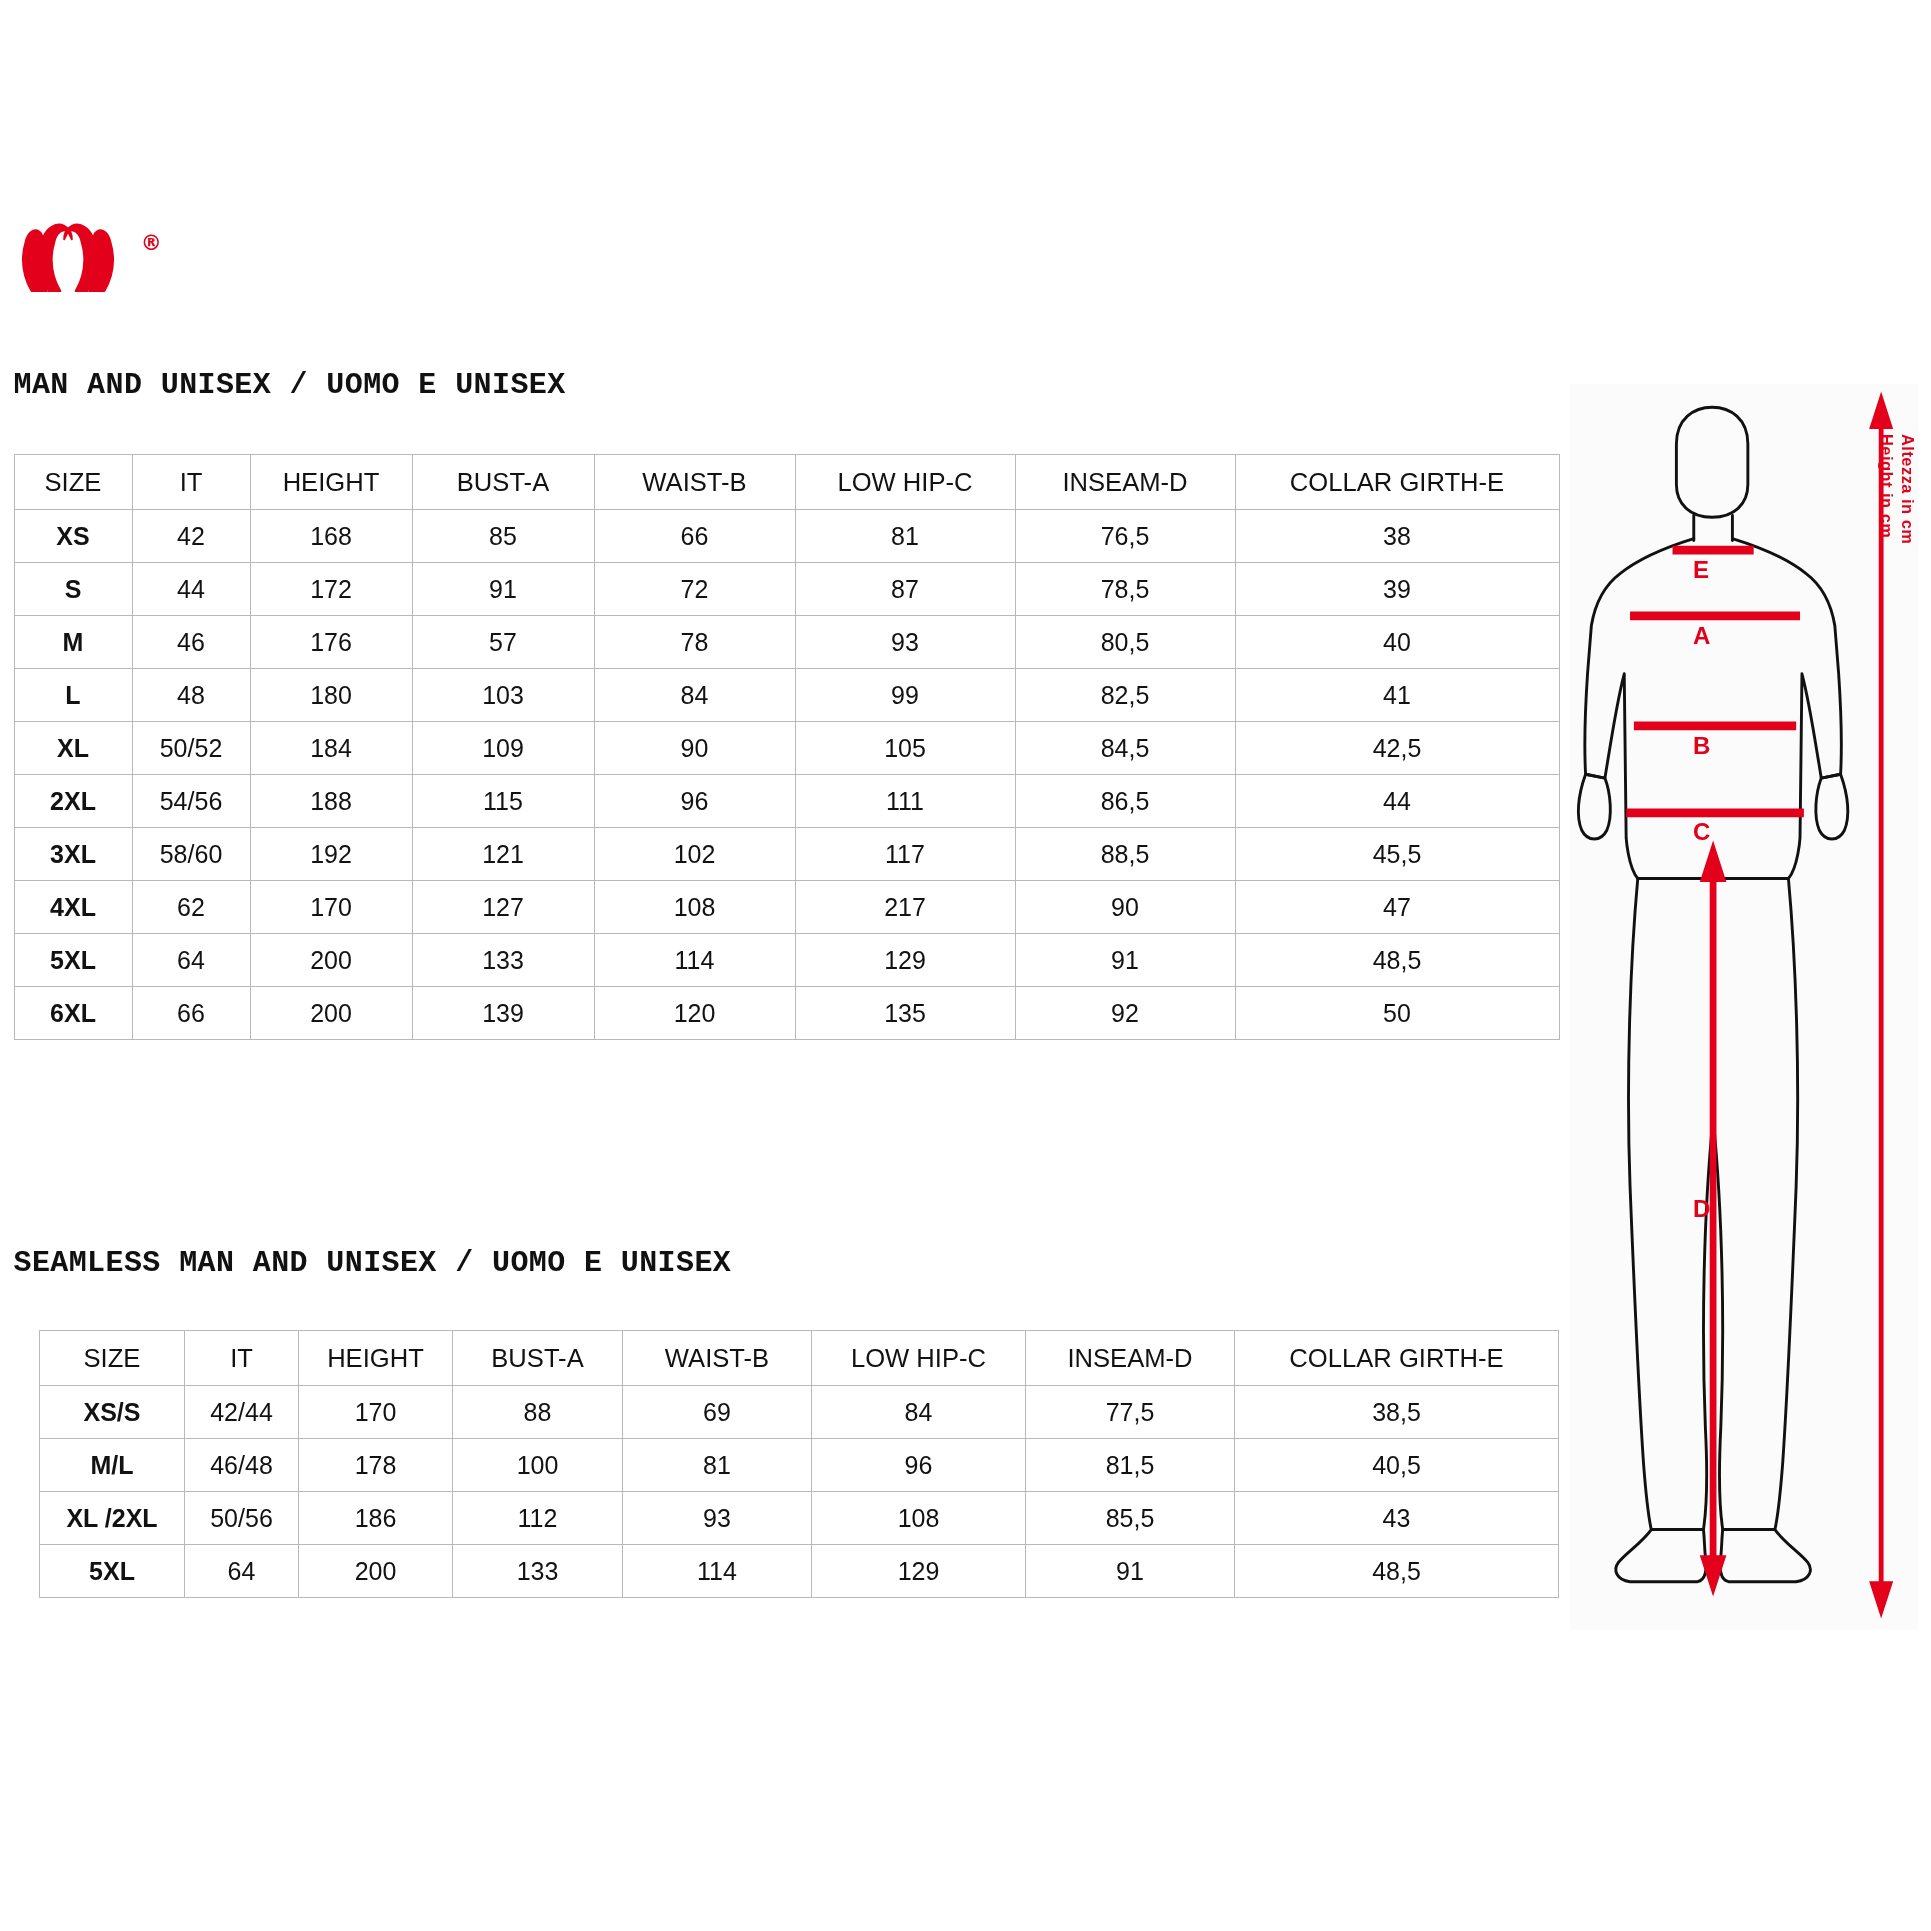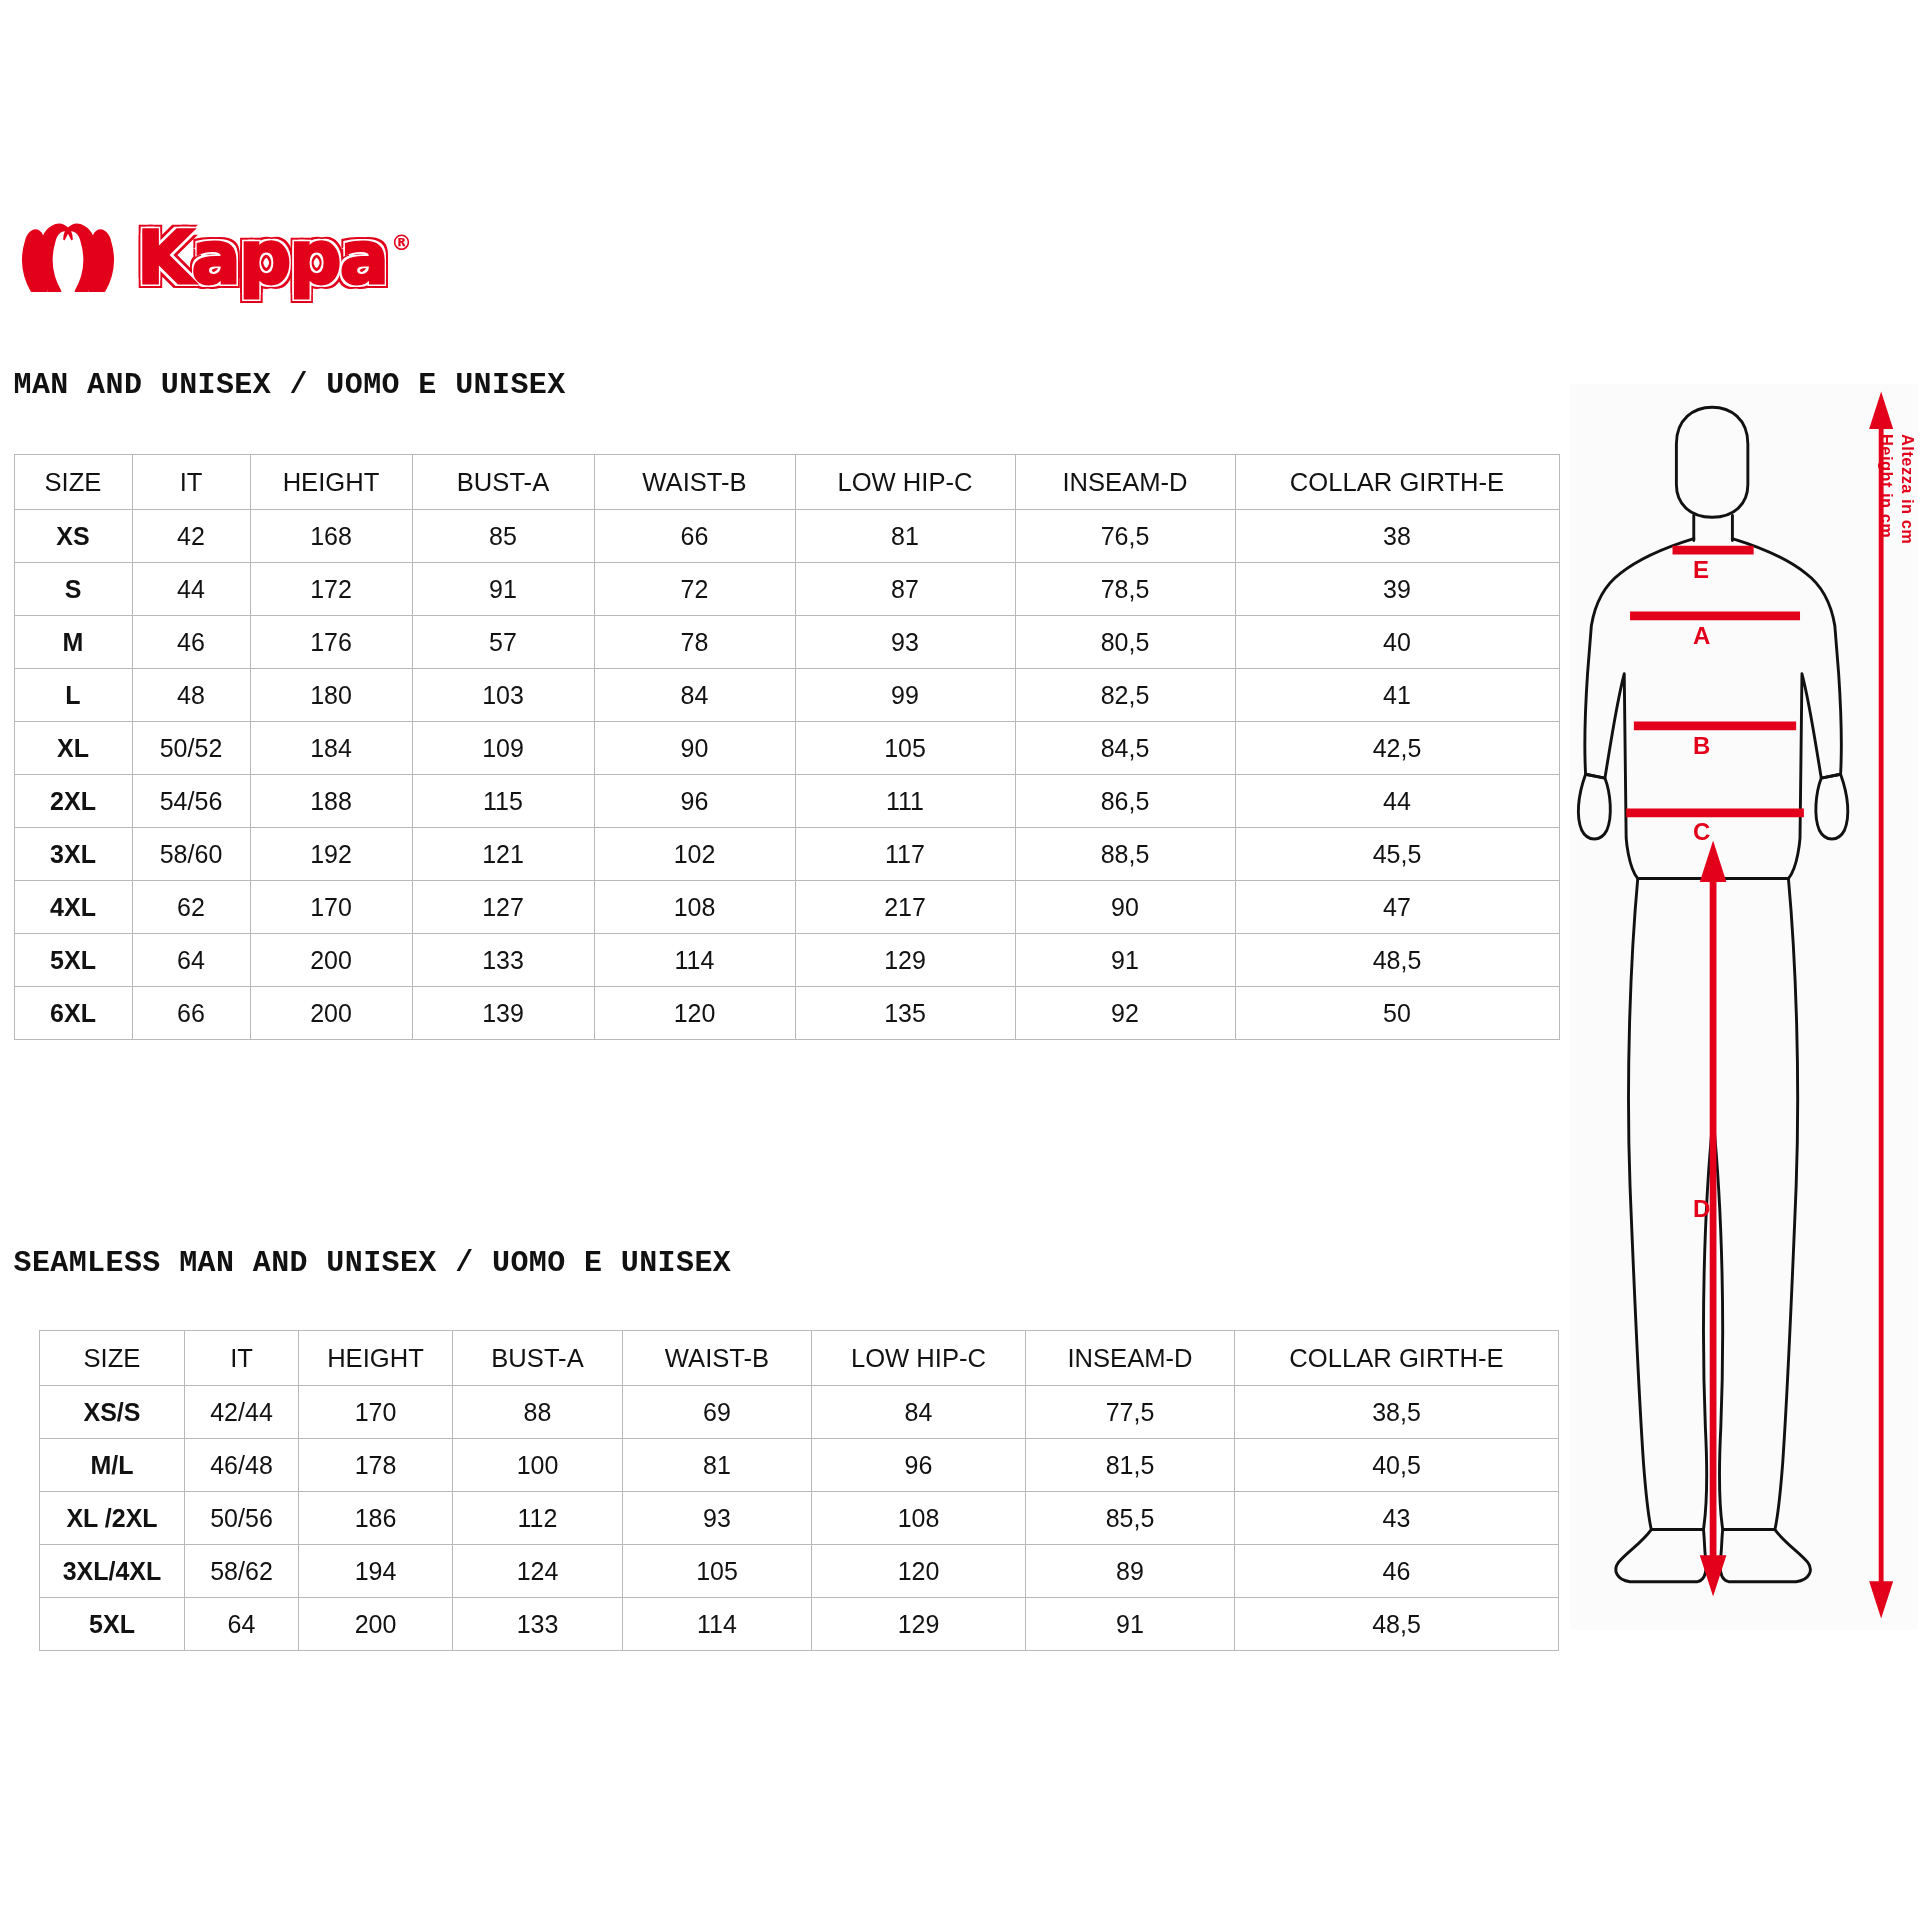--- a/index.html
+++ b/index.html
@@ -179,21 +179,20 @@
     <div class="logo-mark">
       <svg width="108" height="71" viewBox="0 0 112 74">
         <g fill="#e2001a" stroke="#e2001a" stroke-width="2" stroke-linejoin="round">
           <path d="M18 72 C10 58 6 40 12 20 C14 12 20 6 26 10 C31 13 30 22 28 30 C26 38 26 48 30 56 L34 72 Z"></path>
           <path d="M56 10 C50 6 44 12 42 20 C36 40 40 58 48 72 L36 72 C28 56 24 36 30 16 C34 6 44 0 52 4 C58 7 60 12 60 18 Z"></path>
           <path d="M94 72 C102 58 106 40 100 20 C98 12 92 6 86 10 C81 13 82 22 84 30 C86 38 86 48 82 56 L78 72 Z"></path>
           <path d="M56 10 C62 6 68 12 70 20 C76 40 72 58 64 72 L76 72 C84 56 88 36 82 16 C78 6 68 0 60 4 C54 7 52 12 52 18 Z"></path>
         </g>
       </svg>
     </div>
-    <div class="logo-text">Kappa</div>
     <div class="logo-reg">®</div>
   </div>
 
   <div class="section-title" id="title-man">MAN AND UNISEX / UOMO E UNISEX</div>
 
   <table class="sizes" id="table-man">
     <colgroup>
       <col class="c0">
         <col class="c1">
         <col class="c2">
@@ -369,30 +368,20 @@
         <td class="sizecell">XL /2XL</td>
         <td>50/56</td>
         <td>186</td>
         <td>112</td>
         <td>93</td>
         <td>108</td>
         <td>85,5</td>
         <td>43</td>
       </tr>
       <tr>
-        <td class="sizecell">3XL/4XL</td>
-        <td>58/62</td>
-        <td>194</td>
-        <td>124</td>
-        <td>105</td>
-        <td>120</td>
-        <td>89</td>
-        <td>46</td>
-      </tr>
-      <tr>
         <td class="sizecell">5XL</td>
         <td>64</td>
         <td>200</td>
         <td>133</td>
         <td>114</td>
         <td>129</td>
         <td>91</td>
         <td>48,5</td>
       </tr>
     </tbody>

